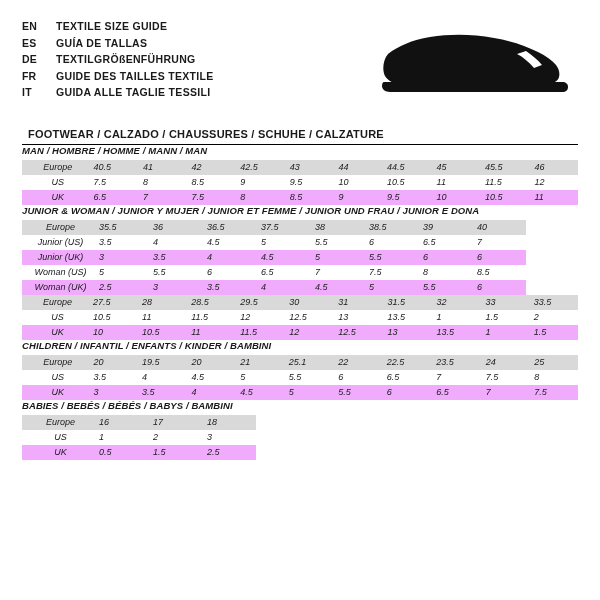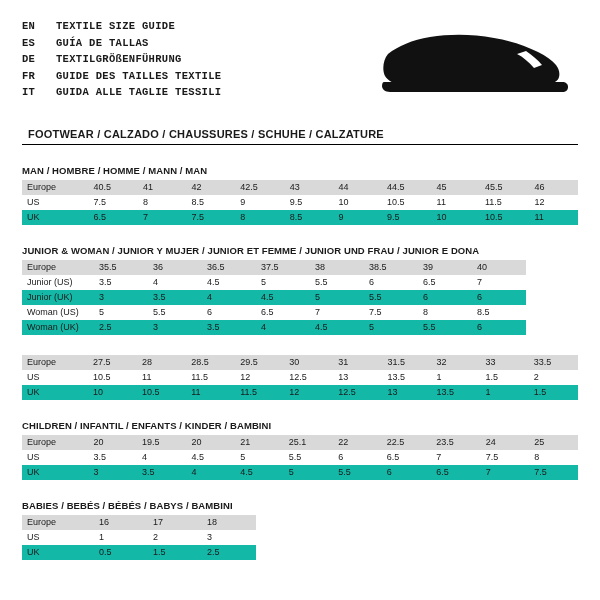--- a/index.html
+++ b/index.html
@@ -18,21 +18,20 @@
     position: relative;
     width: 600px;
     height: 600px;
     box-sizing: border-box;
     padding: 18px 22px 0 22px;
   }
   
   .header {
     position: relative;
     height: 92px;
-    font-family: Liberation Mono, monospace;
   }
   .lang-table {
     border-collapse: collapse;
     font-size: 10.5px;
     letter-spacing: 0.02em;
   }
   .lang-table td {
     padding: 1px 0 1px 0;
     vertical-align: top;
     line-height: 14.5px;
@@ -61,21 +60,21 @@
     margin-bottom: 2px;
     padding-left: 6px;
   }
   .rule {
     border: 0;
     border-top: 1px solid #000;
     margin: 4px 0 0 0;
   }
   
   .block {
-    margin-top: 20px;
+    font-style: italic;
   }
   .block-head {
     font-size: 9.5px;
     font-weight: 700;
     letter-spacing: 0.01em;
     margin-bottom: 4px;
   }
   .sizes {
     border-collapse: collapse;
     table-layout: fixed;
@@ -84,24 +83,24 @@
   .sizes td {
     height: 15px;
     line-height: 15px;
     padding: 0 0 0 5px;
     white-space: nowrap;
   }
   .sizes tr.shade td {
     background: #d9d9d9;
   }
   .sizes tr.light td {
-    background: #14b8a6;
+    background: #f0abfc;
   }
   .sizes td.lbl {
-    text-align: left;
+    text-align: center;
   }
   .sizes td.val {
     text-align: left;
   }
   .first-col { width: 72px; }
   .sz-col { width: 54px; }
 </style>
 </head>
 <body>
 

